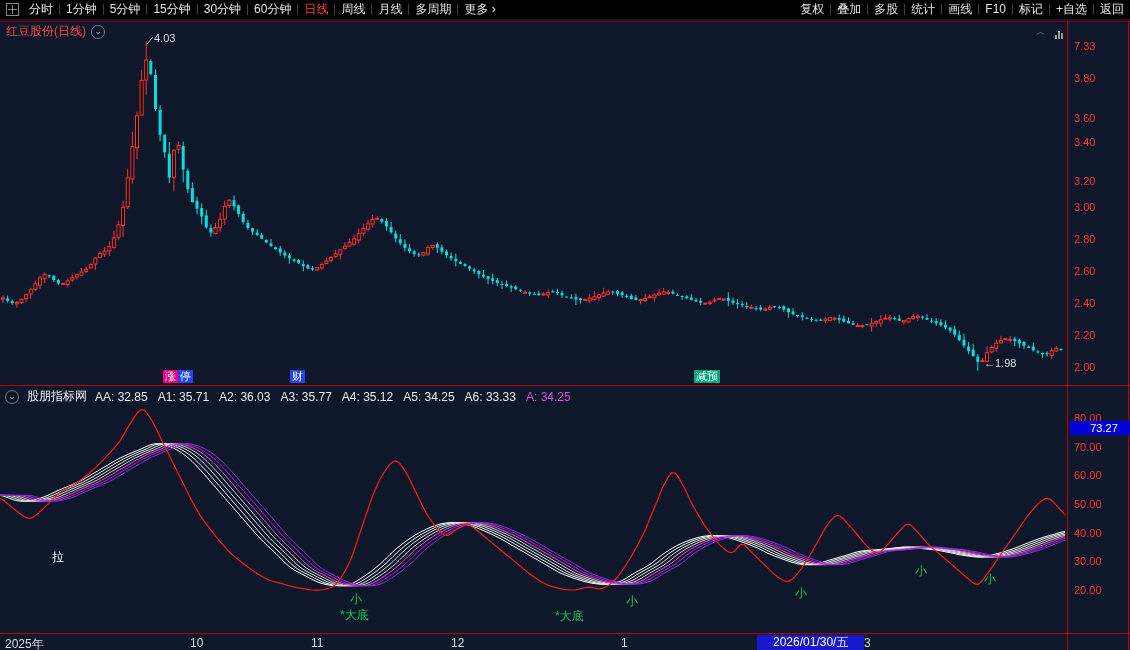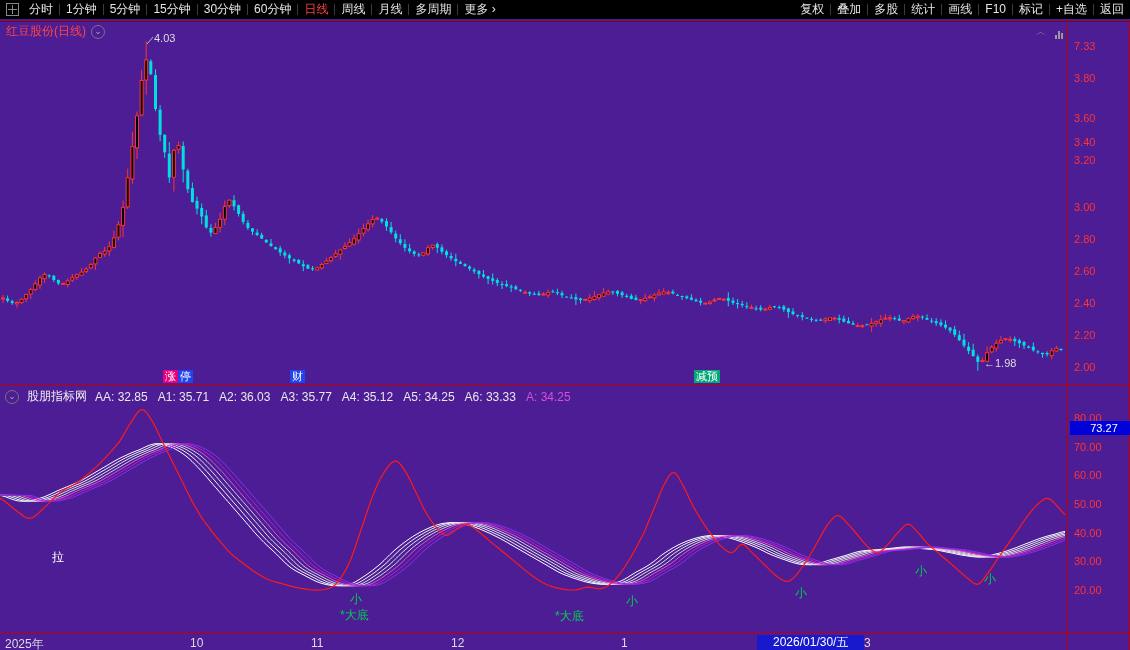--- a/index.html
+++ b/index.html
@@ -1,16 +1,16 @@
 <!DOCTYPE html>
 <html><head>
 <meta charset="utf-8">
 <style>
   html,body{margin:0;padding:0;background:#000;}
-  .screen{position:relative;width:1130px;height:650px;background:#4c1d95;overflow:hidden;
+  .screen{position:relative;width:1130px;height:650px;background:#0f172a;overflow:hidden;
           font-family:"Liberation Sans", sans-serif;}
   #cv{position:absolute;left:0;top:0;}
 
   
   .menubar{position:absolute;top:0;left:0;width:1130px;height:19px;background:#000;
            display:flex;justify-content:space-between;align-items:center;font-size:12px;z-index:5;}
   .mgroup{display:flex;align-items:center;height:19px;}
   .mitem{padding:0 6px;color:#e6e6e6;white-space:nowrap;cursor:default;line-height:19px;}
   .mactive{color:#ff4040;}
   .mdiv{width:1px;height:11px;background:#3c3c3c;}
@@ -608,21 +608,21 @@
   </div>
 
   <div class="peak-label">4.03</div>
   <div class="low-label">←1.98</div>
 
   <div id="price-axis">
       <div class="pl" style="top: 40px;">7.33</div>
       <div class="pl" style="top: 72.1px;">3.80</div>
       <div class="pl" style="top: 104.2px; margin-top: 8px;">3.60</div>
       <div class="pl" style="top: 136.3px;">3.40</div>
-      <div class="pl" style="top: 154px;">3.20</div>
+      <div class="pl" style="top: 175px;">3.20</div>
       <div class="pl" style="top: 200.5px;">3.00</div>
       <div class="pl" style="top: 232.6px;">2.80</div>
       <div class="pl" style="top: 264.7px;">2.60</div>
       <div class="pl" style="top: 296.8px;">2.40</div>
       <div class="pl" style="top: 328.9px;">2.20</div>
       <div class="pl" style="top: 361px;">2.00</div>
     </div>
   <div id="event-badges">
       <span class="ebadge" style="left: 163px; background: rgb(230, 0, 126);">涨</span>
       <span class="ebadge" style="left: 178px; background: rgb(34, 68, 238);">停</span>

